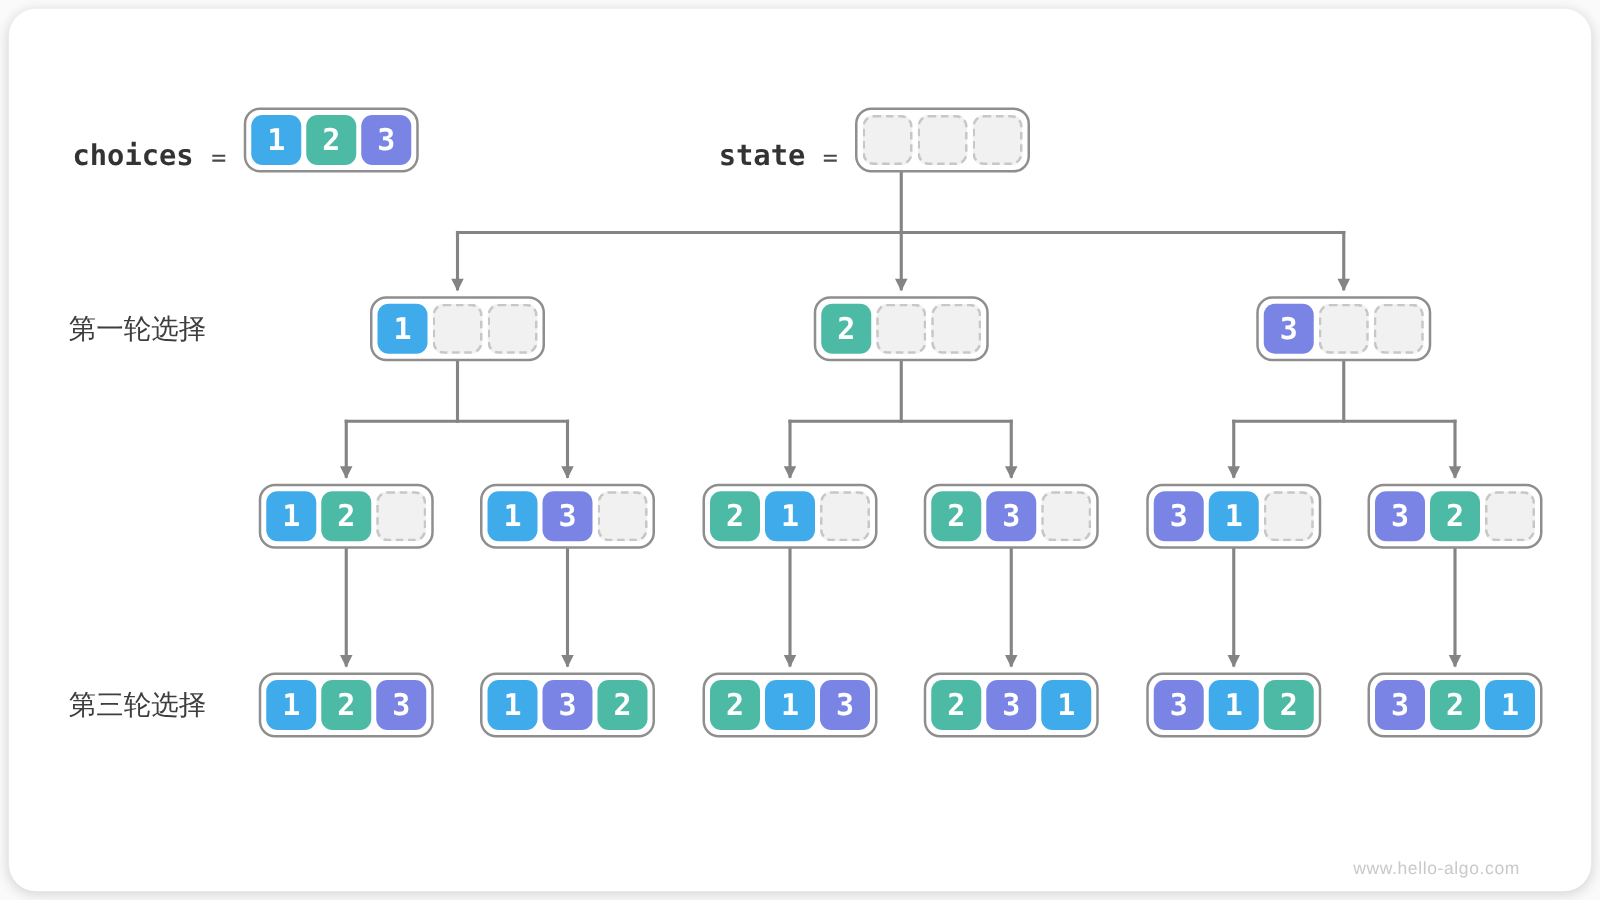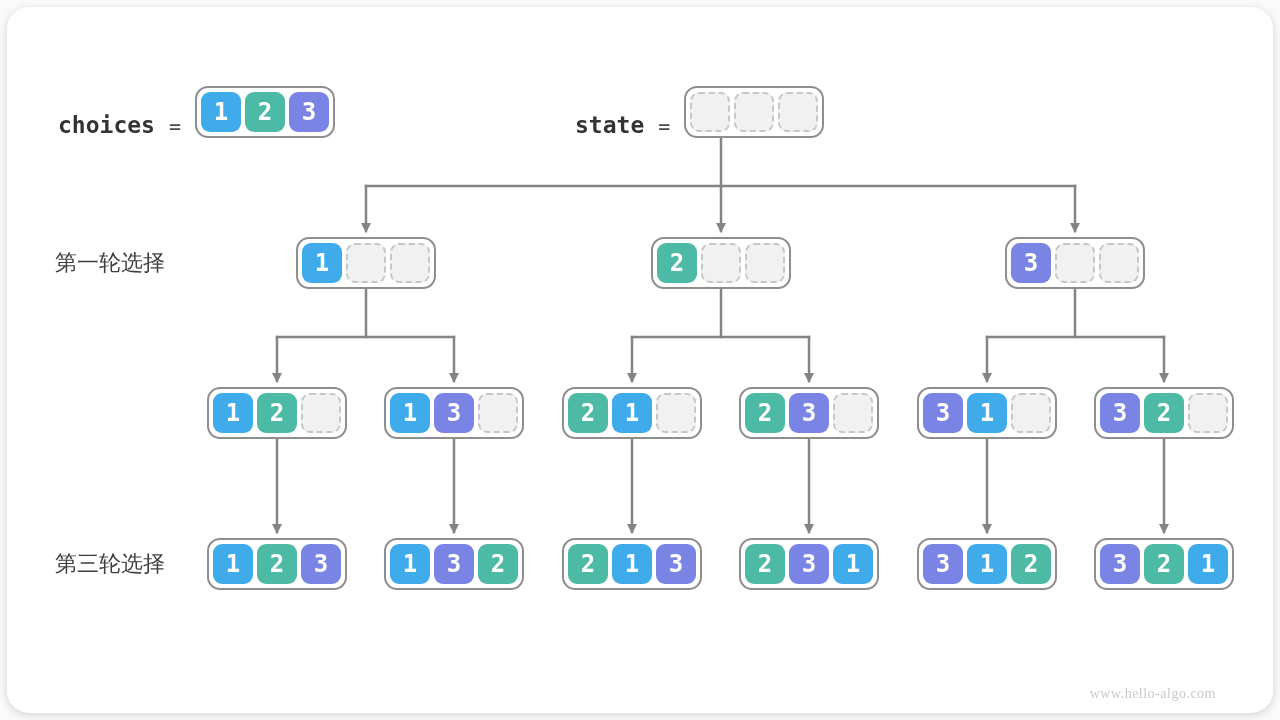--- a/index.html
+++ b/index.html
@@ -47,21 +47,21 @@
     border: 2px dashed #c7c7c7;
   }
 
   .row-label {
     position: absolute; left: 55px; width: 170px;
     font-size: 22px; line-height: 26px; color: #3e3e3e;
   }
 
   .watermark {
     position: absolute; right: 64px; bottom: 18px;
-    font-family: Liberation Serif, serif;
+    font-family: Liberation Sans, sans-serif;
     font-size: 14px; color: #c9c9c9; letter-spacing: 0.5px;
   }
 </style>
 </head>
 <body>
 
 <div class="canvas">
   <div class="card"></div>
 
   <svg class="arrows" width="1280" height="720">

